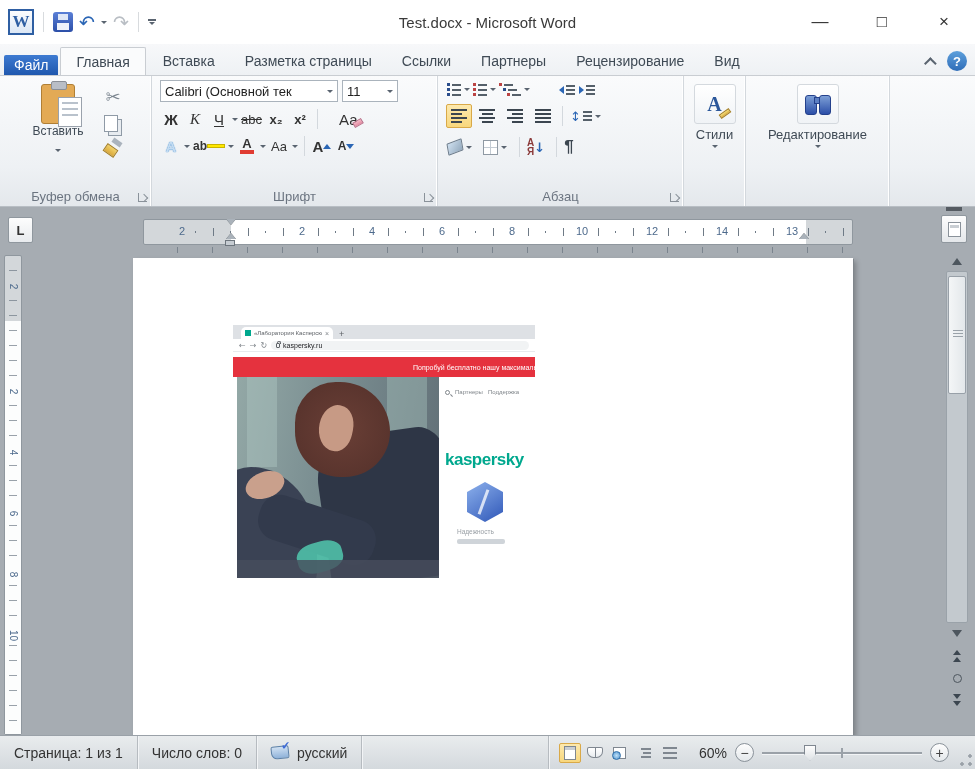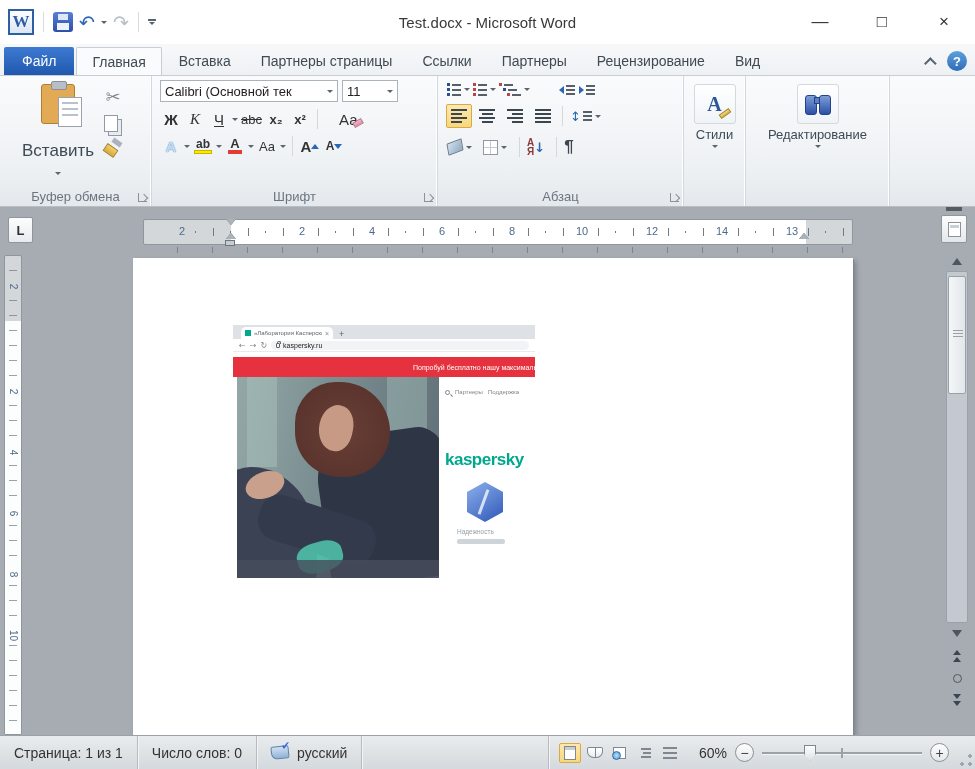--- a/index.html
+++ b/index.html
@@ -19,21 +19,21 @@
   .dar { width:0; height:0; border-left:4px solid transparent; border-right:4px solid transparent; border-top:4px solid #5a6470; display:inline-block; }
   .dar.sm { border-left-width:3px; border-right-width:3px; border-top-width:3px; }
   .qat-more { display:flex; flex-direction:column; align-items:center; gap:1px; }
   .qat-more .bar { width:8px; height:2px; background:#5a6470; }
   #title-text { position:absolute; left:0; right:0; text-align:center; font-size:15px; color:#3a3a3a; }
   .win-controls { position:absolute; right:0; top:0; height:44px; display:flex; }
   .win-btn { width:62px; height:44px; display:flex; align-items:center; justify-content:center; font-size:17px; color:#333; }
 
   
   #tabrow { position:absolute; left:0; top:44px; width:975px; height:32px; background:linear-gradient(#f7f8fa,#eef1f4); border-bottom:1px solid #c9cdd2; display:flex; align-items:flex-end; }
-  .file-tab { height:28px; margin-left:4px; padding:0 18px; background:linear-gradient(#3d7ad1,#2058ae); color:#fff; font-size:14px; display:flex; align-items:center; border-radius:2px 2px 0 0; }
+  .file-tab { height:20px; margin-left:4px; padding:0 10px; background:linear-gradient(#3d7ad1,#2058ae); color:#fff; font-size:14px; display:flex; align-items:center; border-radius:2px 2px 0 0; }
   .tab { height:28px; padding:0 15px; font-size:14px; color:#3f4a55; display:flex; align-items:center; }
   .tab.active { background:#fafbfc; border:1px solid #c9cdd2; border-bottom:none; border-radius:2px 2px 0 0; margin:0 2px; }
   .tabrow-right { margin-left:auto; display:flex; align-items:center; gap:10px; padding-right:8px; padding-bottom:4px; }
   .chev-up { width:9px; height:9px; border-left:2px solid #5a6470; border-top:2px solid #5a6470; transform:rotate(45deg) translateY(3px); }
   .help-btn { width:20px; height:20px; border-radius:50%; background:linear-gradient(#5ea0dc,#2f6db8); color:#fff; font-weight:bold; font-size:13px; display:flex; align-items:center; justify-content:center; }
 
   
   #ribbon { position:absolute; left:0; top:76px; width:975px; height:131px; background:linear-gradient(#fafbfc,#eef1f4 70%,#e4e8ec); border-bottom:1px solid #b8bec4; display:flex; }
   .group { position:relative; height:130px; border-right:1px solid #d3d8dd; box-shadow:inset -1px 0 0 #fff; padding-top:4px; }
   .grp-label { position:absolute; bottom:2px; left:0; right:0; text-align:center; font-size:13px; color:#6b7480; }
@@ -43,36 +43,36 @@
   .rb-row { display:flex; align-items:center; gap:2px; padding-left:8px; }
   .vsep { width:1px; height:20px; background:#d3d8dd; margin:0 4px; }
 
   
   .g-clip { width:152px; }
   .paste-big { position:absolute; left:22px; top:8px; width:72px; text-align:center; }
   .clipboard-ic { width:34px; height:40px; margin:0 auto; background:#e3aa55; border:1px solid #b4full 0; border:1px solid #b07f35; border-radius:3px; position:relative; }
   .clipboard-ic::before { content:""; position:absolute; left:9px; top:-4px; width:14px; height:7px; background:#b9bec6; border:1px solid #8a8f96; border-radius:2px; }
   .clipboard-ic .page { position:absolute; right:-8px; bottom:-4px; width:24px; height:30px; background:#fff; border:1px solid #9aa2ac; box-shadow:inset 0 0 0 1px #fff; }
   .clipboard-ic .page i { display:block; height:2px; background:#b9c2cc; margin:4px 3px 0 3px; }
-  .paste-label { font-size:17px; color:#3f4a55; margin-top:17px;text-align:center; }
+  .paste-label { font-size:12px; color:#3f4a55; margin-top:0;text-align:center; }
   .clip-col { position:absolute; left:104px; top:10px; display:flex; flex-direction:column; gap:8px; align-items:center; }
   .cut-glyph { font-family:"DejaVu Sans",sans-serif; font-size:18px; color:#7b8term; color:#7b858f; }
   .copy-ic { width:14px; height:17px; background:#fff; border:1px solid #8f9aa6; box-shadow:4px 4px 0 -1px #e8ecf0, 4px 4px 0 0 #8f9aa6; margin-right:4px; }
   .painter-ic { width:18px; height:16px; position:relative; }
   .painter-ic .handle { position:absolute; left:8px; top:0; width:10px; height:5px; background:#aab3bd; transform:rotate(35deg); }
   .painter-ic .tip { position:absolute; left:0; top:6px; width:13px; height:9px; background:linear-gradient(#f2d268,#d9a83c); border:1px solid #a57f24; transform:rotate(35deg); }
 
   
   .g-font { width:286px; }
   .combo { height:22px; background:#fff; border:1px solid #aab3bc; display:flex; align-items:center; font-size:13px; color:#222; padding:0 4px; justify-content:space-between; }
   .fbtn { min-width:22px; height:22px; font-size:15px; color:#333; }
   .fbtn b { font-weight:bold; }
   .caps { font-family:"Liberation Serif",serif; }
   .fx-letter { color:#c4dcf2; text-shadow:0 0 1px #5b9bd5, 0 0 1px #5b9bd5; font-weight:bold; }
-  .hl-ic { display:flex; flex-direction:column; align-items:center; line-height:11px; font-size:12px; font-weight:bold; }
+  .hl-ic { display:flex; flex-direction:row; align-items:center; line-height:11px; font-size:12px; font-weight:bold; }
   .hl-bar { width:18px; height:4px; background:#ffe800; border:1px solid #c9b400; }
   .fc-bar { width:14px; height:4px; background:#e03c32; }
   .fcol { display:flex; flex-direction:column; align-items:center; line-height:12px; font-size:13px; font-weight:bold; }
   .tri-up { width:0;height:0;border-left:4px solid transparent;border-right:4px solid transparent;border-bottom:5px solid #2b66b5; }
   .tri-dn { width:0;height:0;border-left:4px solid transparent;border-right:4px solid transparent;border-top:5px solid #2b66b5; }
   .eraser { width:10px; height:6px; background:linear-gradient(#f6b8c6,#e389a0); border:1px solid #b76a84; transform:rotate(-30deg); margin-left:-4px; margin-top:8px; }
 
   
   .g-par { width:246px; }
   .list-ic { display:flex; flex-direction:column; gap:2px; }
@@ -251,21 +251,21 @@
     <div class="win-btn">—</div>
     <div class="win-btn">□</div>
     <div class="win-btn">×</div>
   </div>
 </div>
 
 <div id="tabrow">
   <div class="file-tab">Файл</div>
   <div class="tab active">Главная</div>
   <div class="tab">Вставка</div>
-  <div class="tab">Партнеры страницы</div>
+  <div class="tab">Разметка страницы</div>
   <div class="tab">Ссылки</div>
   <div class="tab">Партнеры</div>
   <div class="tab">Рецензирование</div>
   <div class="tab">Вид</div>
   <div class="tabrow-right">
     <div class="chev-up"></div>
     <div class="help-btn">?</div>
   </div>
 </div>
 

